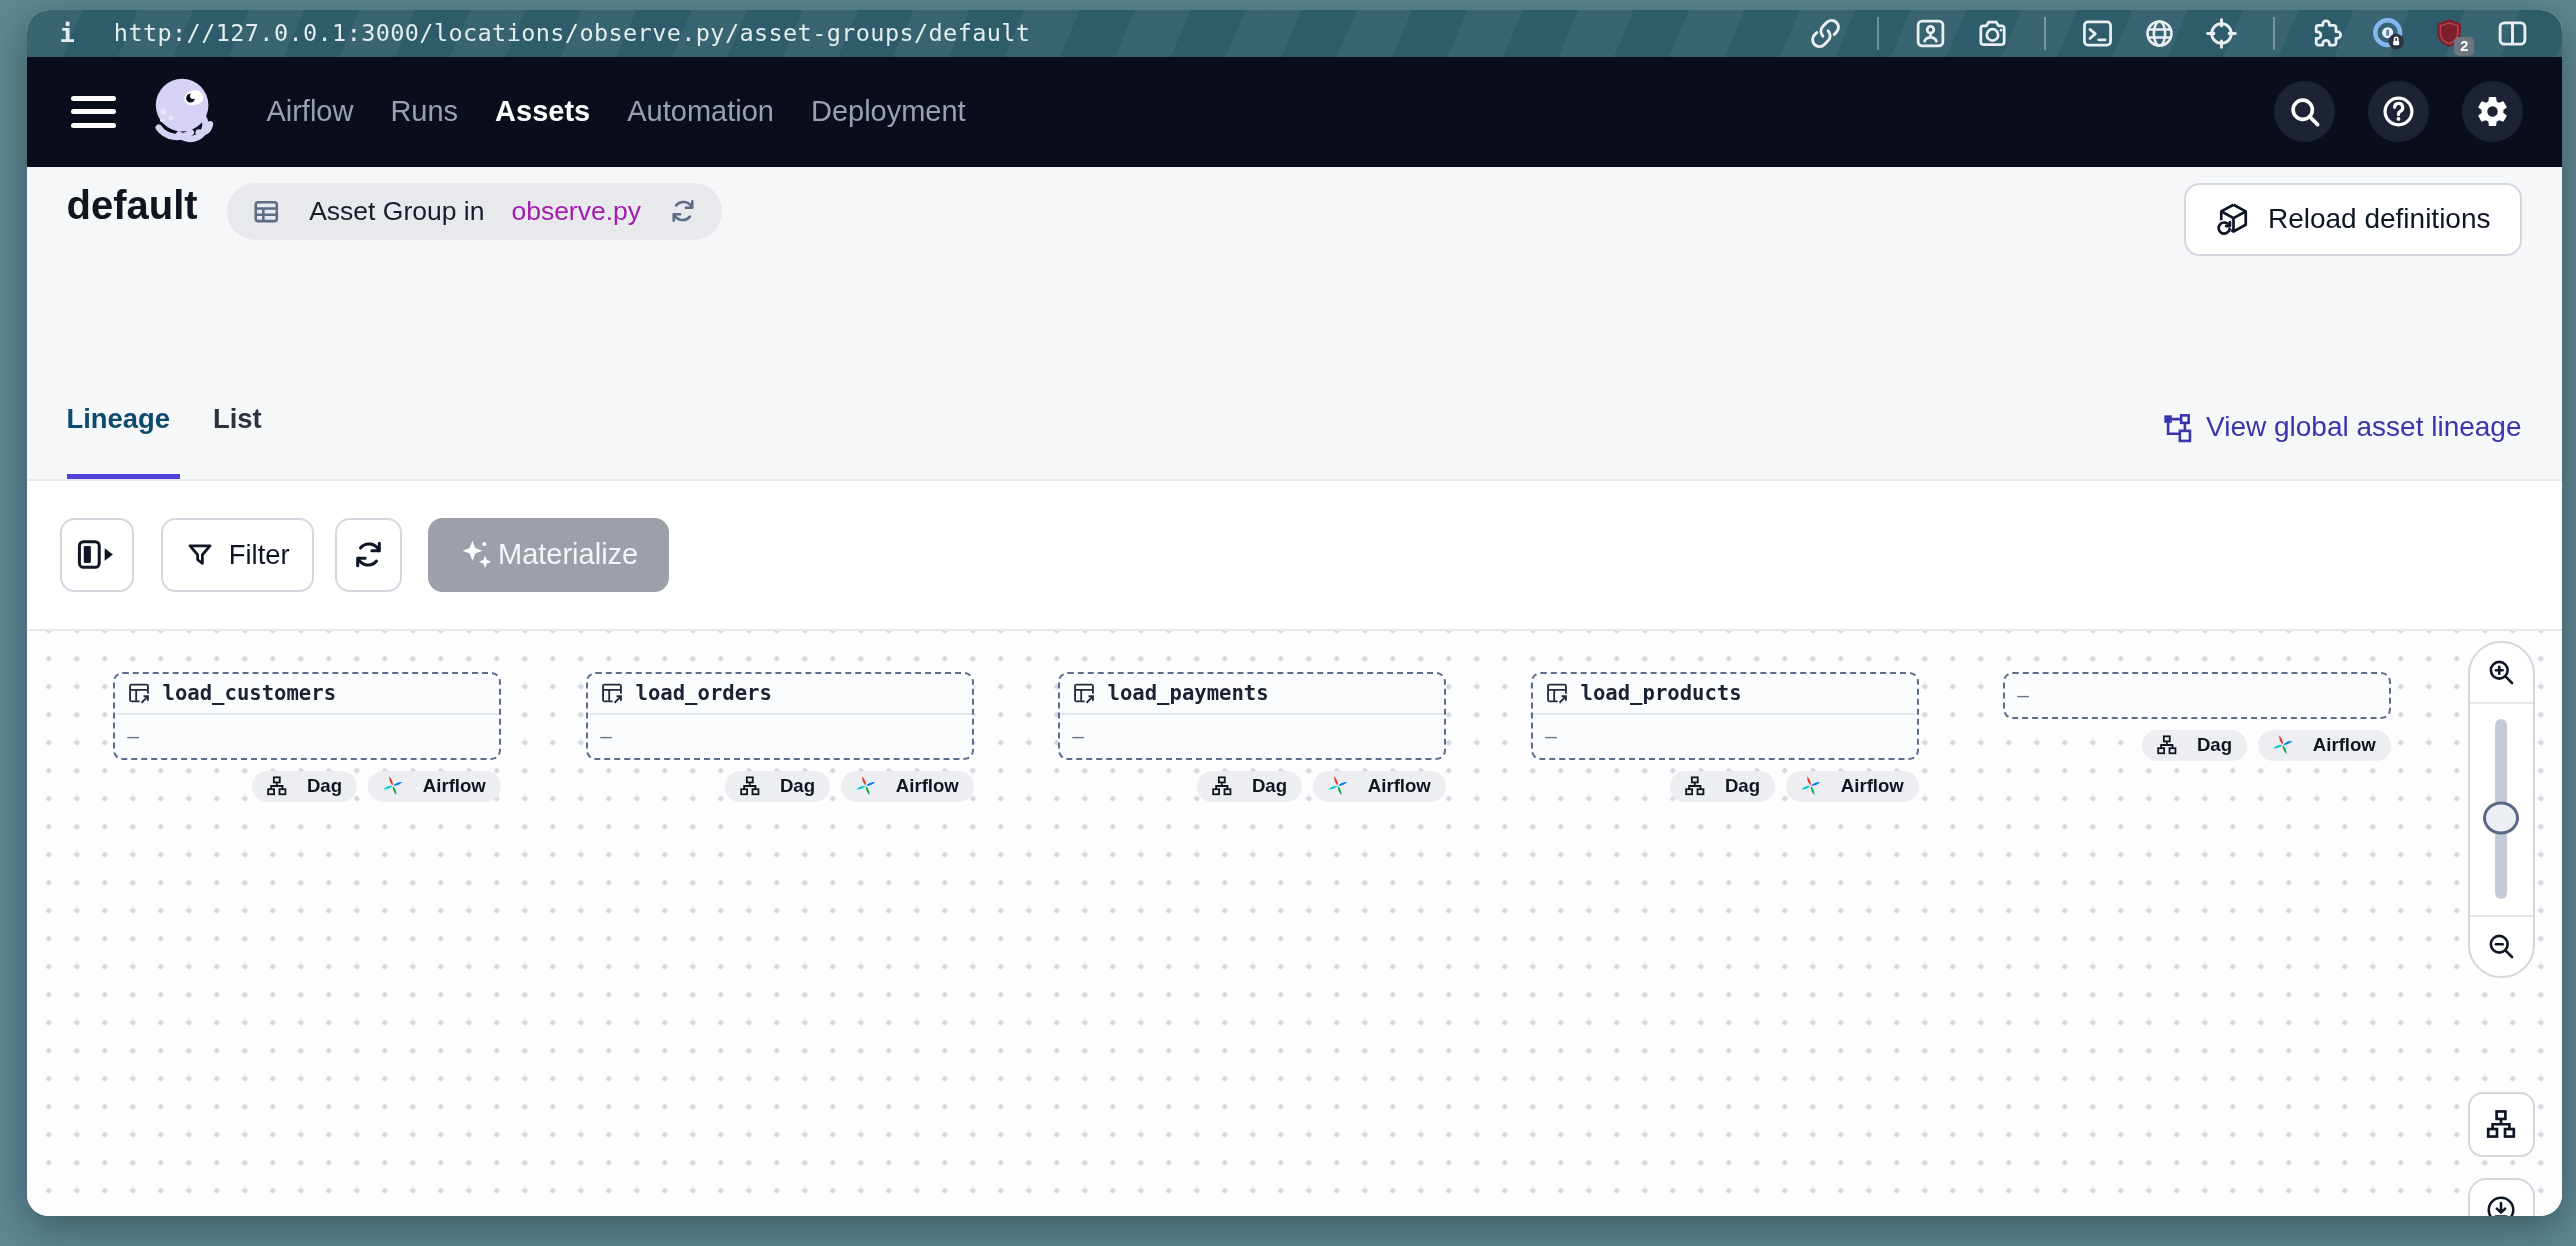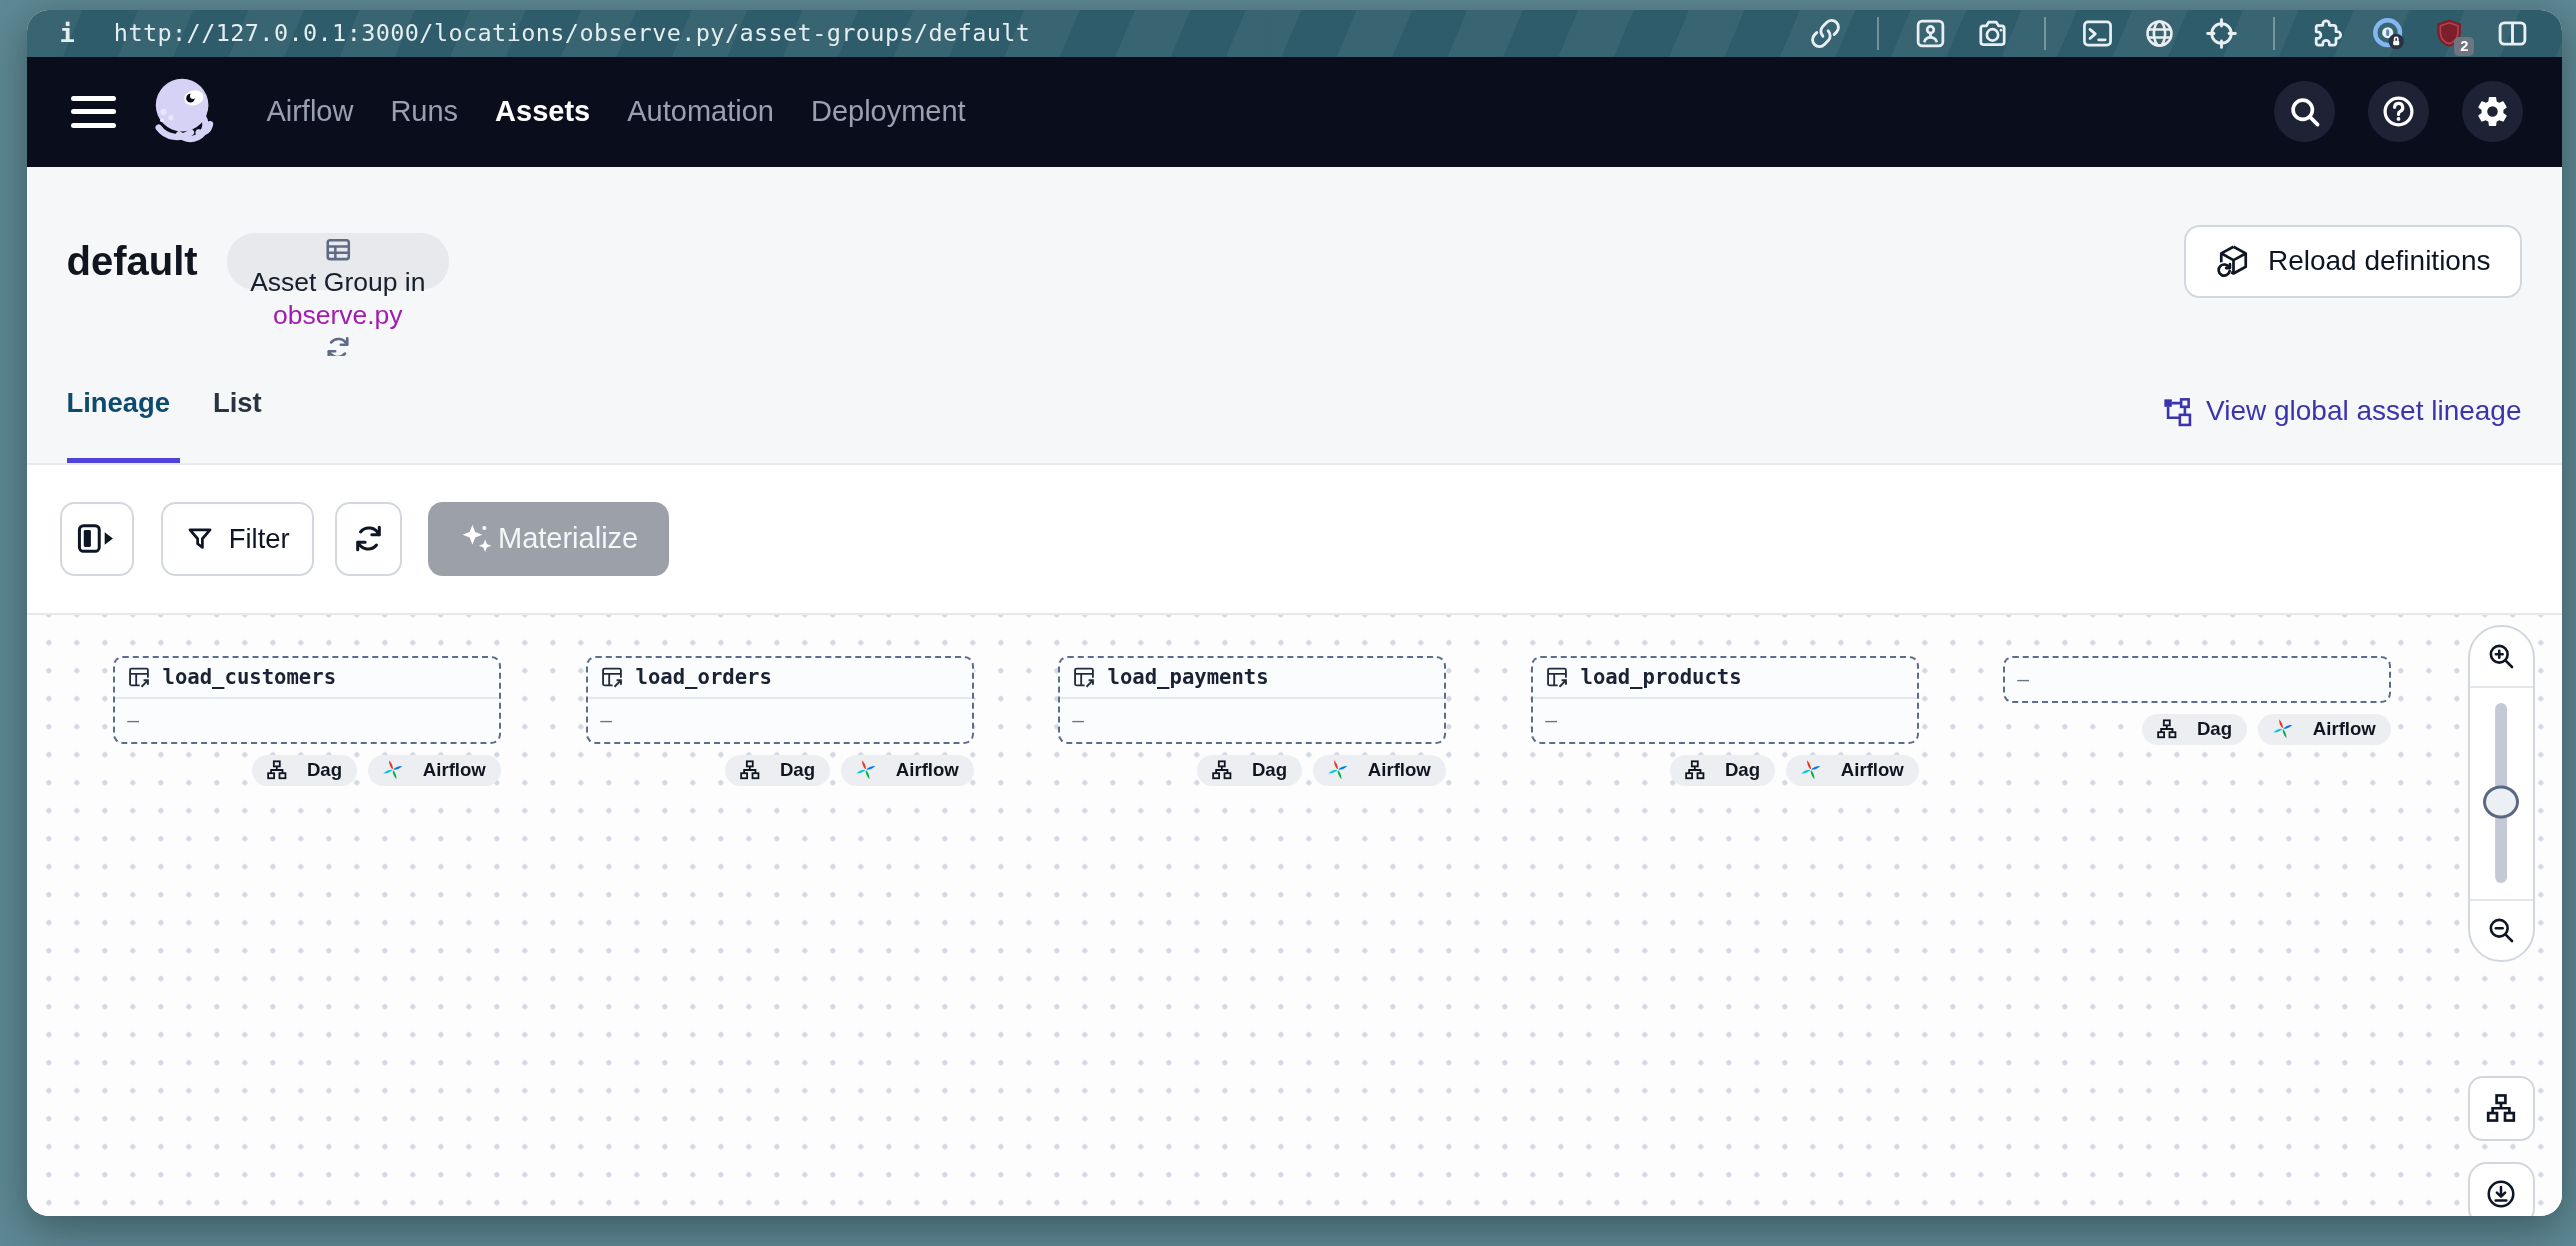--- a/index.html
+++ b/index.html
@@ -29,24 +29,24 @@
   .nav-links{display:flex;gap:37px;margin-left:41px;align-items:center;}
   .nav-link{font-size:29px;color:#99A0B2;font-weight:500;cursor:pointer;}
   .nav-link.active{color:#FFFFFF;font-weight:700;}
   .nav-spacer{flex:1;}
   .nav-right{display:flex;gap:33px;align-items:center;}
   .nav-circle{width:61px;height:61px;border-radius:50%;background:#1D2334;border:none;display:flex;align-items:center;
               justify-content:center;color:#fff;cursor:pointer;padding:0;}
   .nav-circle .ic{width:35px;height:35px;}
 
   
-  .header{height:173px;flex:none;background:#F6F7F9;display:flex;align-items:center;padding:8px 40px;}
+  .header{height:173px;flex:none;background:#F6F7F9;display:flex;padding:16px 40px;}
   .title{font-size:40px;font-weight:700;color:#11151F;}
   .group-badge{margin-left:29px;height:57px;border-radius:28px;background:#E7E9ED;display:flex;align-items:center;
-               gap:2px;padding:0 23.5px;font-size:26.5px;color:#161D2B;flex-direction:column;}
+               gap:27px;padding:0 23.5px;font-size:26.5px;color:#161D2B;}
   .g-icon{width:32px;height:32px;color:#5E6B85;flex:none;}
   .badge-link{color:#a21caf;cursor:pointer;}
   .badge-refresh{width:30px;height:30px;color:#5E6B85;flex:none;cursor:pointer;}
   .header-spacer{flex:1;}
   .reload-btn{height:73px;border-radius:15.7px;border:2px solid #D3D8DF;background:#fff;display:flex;align-items:center;
               gap:15.7px;padding:0 29px;font-size:28px;color:#0E1524;cursor:pointer;font-family:inherit;}
   .r-icon{width:37px;height:37px;flex:none;}
 
   
   .tabsrow{height:107px;flex:none;background:#F6F7F9;display:flex;align-items:stretch;padding:0 40px;

